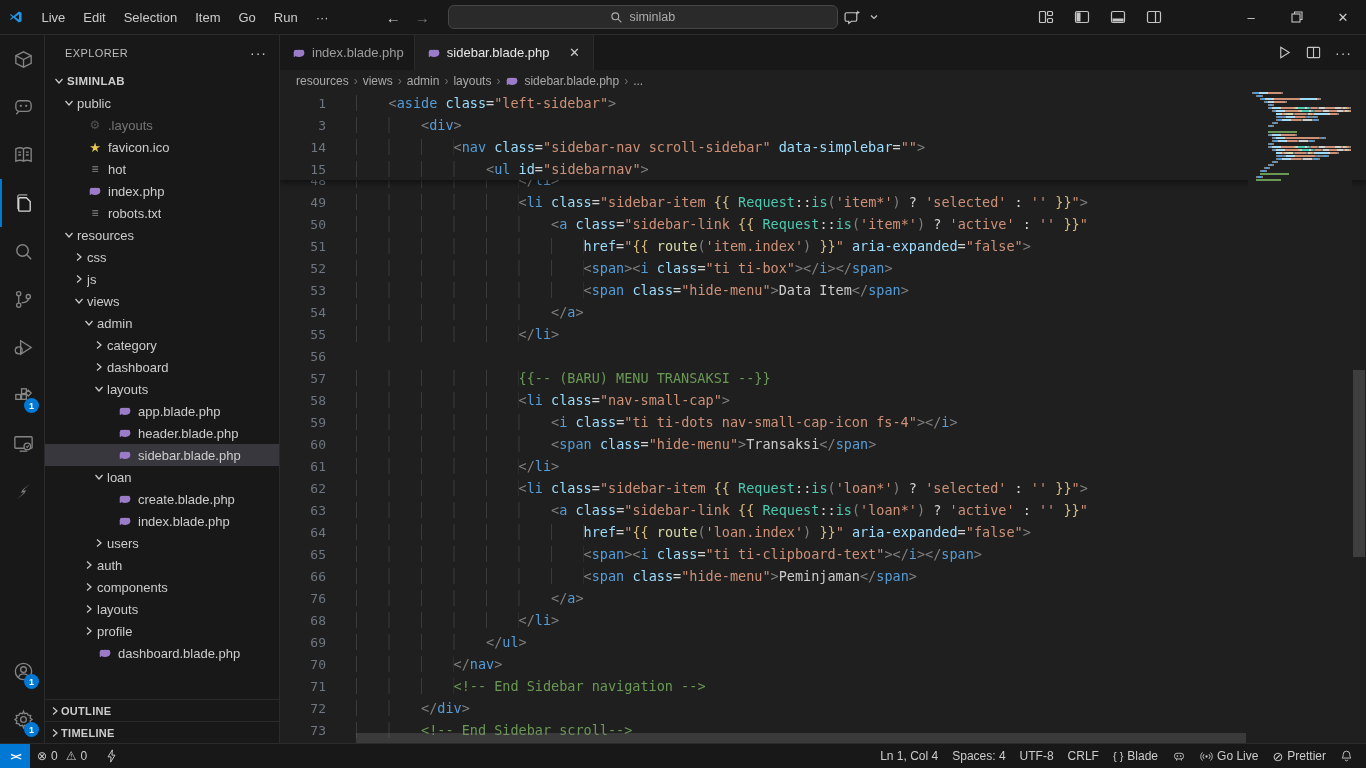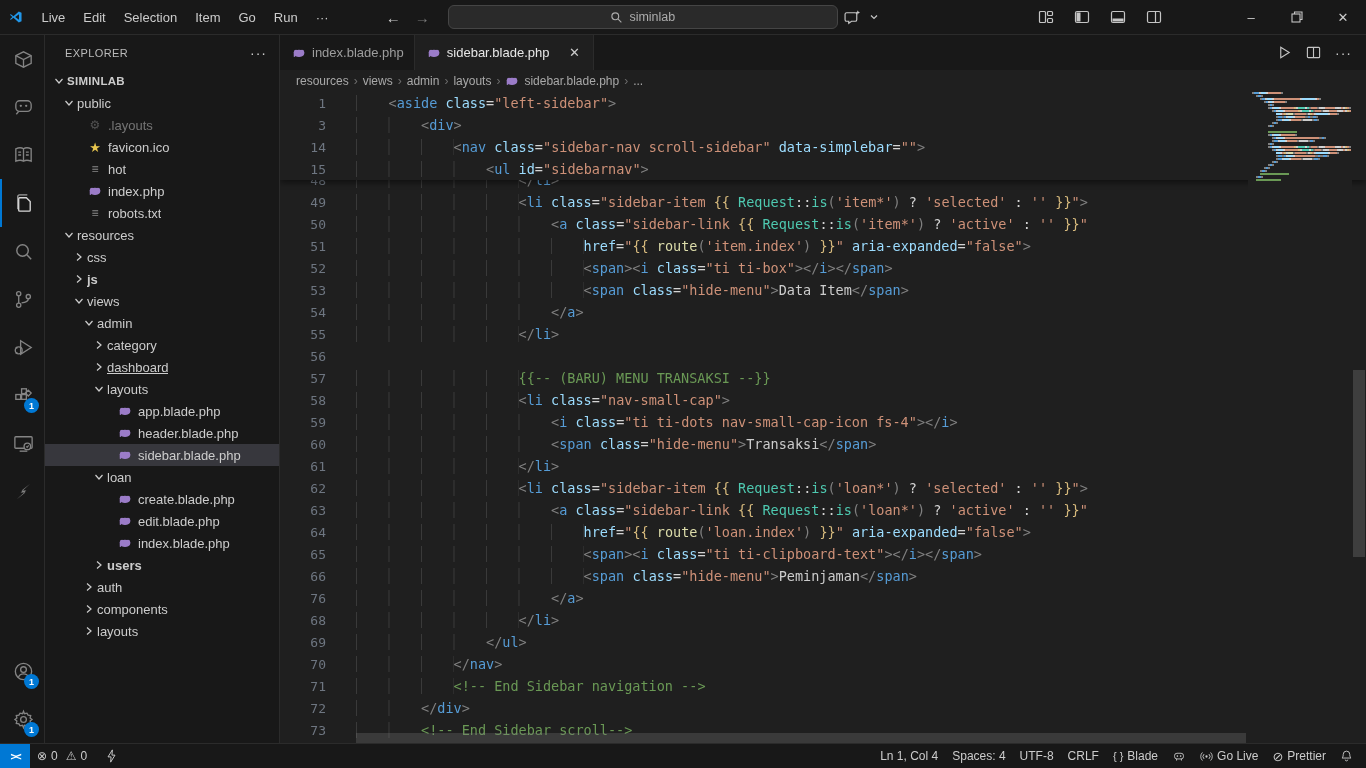--- a/index.html
+++ b/index.html
@@ -333,21 +333,21 @@
         <span class="flabel">resources</span>
       </div>
       <div class="trow" style="padding-left: 26px;">
         <span class="chev">
           <svg width="12" height="12" viewBox="0 0 12 12" style="transform:rotate(0deg)">
             <path d="M4 2.5l4 3.5-4 3.5" fill="none" stroke="#cccccc" stroke-width="1.2"></path>
           </svg>
         </span>
         <span class="flabel">css</span>
       </div>
-      <div class="trow" style="padding-left: 26px; font-weight: bold;">
+      <div class="trow" style="padding-left: 26px;">
         <span class="chev">
           <svg width="12" height="12" viewBox="0 0 12 12" style="transform:rotate(0deg)">
             <path d="M4 2.5l4 3.5-4 3.5" fill="none" stroke="#cccccc" stroke-width="1.2"></path>
           </svg>
         </span>
         <span class="flabel">js</span>
       </div>
       <div class="trow" style="padding-left: 26px;">
         <span class="chev">
           <svg width="12" height="12" viewBox="0 0 12 12" style="transform:rotate(90deg)">
@@ -365,21 +365,21 @@
         <span class="flabel">admin</span>
       </div>
       <div class="trow" style="padding-left: 46px; text-align: right;">
         <span class="chev">
           <svg width="12" height="12" viewBox="0 0 12 12" style="transform:rotate(0deg)">
             <path d="M4 2.5l4 3.5-4 3.5" fill="none" stroke="#cccccc" stroke-width="1.2"></path>
           </svg>
         </span>
         <span class="flabel">category</span>
       </div>
-      <div class="trow" style="padding-left: 46px; text-decoration: underline;">
+      <div class="trow" style="padding-left: 46px;">
         <span class="chev">
           <svg width="12" height="12" viewBox="0 0 12 12" style="transform:rotate(0deg)">
             <path d="M4 2.5l4 3.5-4 3.5" fill="none" stroke="#cccccc" stroke-width="1.2"></path>
           </svg>
         </span>
         <span class="flabel">dashboard</span>
       </div>
       <div class="trow" style="padding-left: 46px;">
         <span class="chev">
           <svg width="12" height="12" viewBox="0 0 12 12" style="transform:rotate(90deg)">
@@ -447,65 +447,91 @@
       <div class="trow" style="padding-left: 56px;">
         <span class="chev"></span>
         <span class="ficon">
           <svg width="14" height="14" viewBox="0 0 16 16">
             <ellipse cx="8" cy="8.5" rx="6" ry="4.2" fill="#9b7cc8"></ellipse>
             <circle cx="4.6" cy="7" r="2.6" fill="#9b7cc8"></circle>
             <circle cx="11.4" cy="7" r="2.6" fill="#9b7cc8"></circle>
             <rect x="2" y="9" width="1.6" height="3.4" fill="#9b7cc8"></rect>
           </svg>
         </span>
-        <span class="flabel">edit.blade.php</span>
-      </div>
-      <div class="trow" style="padding-left: 56px;">
+        <span class="flabel">index.blade.php</span>
+      </div>
+      <div class="trow" style="padding-left: 46px;">
+        <span class="chev">
+          <svg width="12" height="12" viewBox="0 0 12 12" style="transform:rotate(0deg)">
+            <path d="M4 2.5l4 3.5-4 3.5" fill="none" stroke="#cccccc" stroke-width="1.2"></path>
+          </svg>
+        </span>
+        <span class="flabel">users</span>
+      </div>
+      <div class="trow" style="padding-left: 36px;">
+        <span class="chev">
+          <svg width="12" height="12" viewBox="0 0 12 12" style="transform:rotate(0deg)">
+            <path d="M4 2.5l4 3.5-4 3.5" fill="none" stroke="#cccccc" stroke-width="1.2"></path>
+          </svg>
+        </span>
+        <span class="flabel">auth</span>
+      </div>
+      <div class="trow" style="padding-left: 36px;">
+        <span class="chev">
+          <svg width="12" height="12" viewBox="0 0 12 12" style="transform:rotate(0deg)">
+            <path d="M4 2.5l4 3.5-4 3.5" fill="none" stroke="#cccccc" stroke-width="1.2"></path>
+          </svg>
+        </span>
+        <span class="flabel">components</span>
+      </div>
+      <div class="trow" style="padding-left: 36px;">
+        <span class="chev">
+          <svg width="12" height="12" viewBox="0 0 12 12" style="transform:rotate(0deg)">
+            <path d="M4 2.5l4 3.5-4 3.5" fill="none" stroke="#cccccc" stroke-width="1.2"></path>
+          </svg>
+        </span>
+        <span class="flabel">layouts</span>
+      </div>
+      <div class="trow" style="padding-left: 36px;">
+        <span class="chev">
+          <svg width="12" height="12" viewBox="0 0 12 12" style="transform:rotate(0deg)">
+            <path d="M4 2.5l4 3.5-4 3.5" fill="none" stroke="#cccccc" stroke-width="1.2"></path>
+          </svg>
+        </span>
+        <span class="flabel">profile</span>
+      </div>
+      <div class="trow" style="padding-left: 36px;">
         <span class="chev"></span>
         <span class="ficon">
           <svg width="14" height="14" viewBox="0 0 16 16">
             <ellipse cx="8" cy="8.5" rx="6" ry="4.2" fill="#9b7cc8"></ellipse>
             <circle cx="4.6" cy="7" r="2.6" fill="#9b7cc8"></circle>
             <circle cx="11.4" cy="7" r="2.6" fill="#9b7cc8"></circle>
             <rect x="2" y="9" width="1.6" height="3.4" fill="#9b7cc8"></rect>
           </svg>
         </span>
-        <span class="flabel">index.blade.php</span>
-      </div>
-      <div class="trow" style="padding-left: 46px; font-weight: bold;">
+        <span class="flabel">dashboard.blade.php</span>
+      </div>
+    </div>
+  <div id="panel-sections">
+      <div class="sec-header">
         <span class="chev">
           <svg width="12" height="12" viewBox="0 0 12 12" style="transform:rotate(0deg)">
             <path d="M4 2.5l4 3.5-4 3.5" fill="none" stroke="#cccccc" stroke-width="1.2"></path>
           </svg>
         </span>
-        <span class="flabel">users</span>
-      </div>
-      <div class="trow" style="padding-left: 36px;">
+        <span>OUTLINE</span>
+      </div>
+      <div class="sec-header">
         <span class="chev">
           <svg width="12" height="12" viewBox="0 0 12 12" style="transform:rotate(0deg)">
             <path d="M4 2.5l4 3.5-4 3.5" fill="none" stroke="#cccccc" stroke-width="1.2"></path>
           </svg>
         </span>
-        <span class="flabel">auth</span>
-      </div>
-      <div class="trow" style="padding-left: 36px;">
-        <span class="chev">
-          <svg width="12" height="12" viewBox="0 0 12 12" style="transform:rotate(0deg)">
-            <path d="M4 2.5l4 3.5-4 3.5" fill="none" stroke="#cccccc" stroke-width="1.2"></path>
-          </svg>
-        </span>
-        <span class="flabel">components</span>
-      </div>
-      <div class="trow" style="padding-left: 36px;">
-        <span class="chev">
-          <svg width="12" height="12" viewBox="0 0 12 12" style="transform:rotate(0deg)">
-            <path d="M4 2.5l4 3.5-4 3.5" fill="none" stroke="#cccccc" stroke-width="1.2"></path>
-          </svg>
-        </span>
-        <span class="flabel">layouts</span>
+        <span>TIMELINE</span>
       </div>
     </div>
 </div>
 
 <div id="editor">
   <div id="tabbar">
     <div id="tabs-holder" style="display:flex">
         <div class="tab">
           <span>
             <svg width="14" height="14" viewBox="0 0 16 16">

